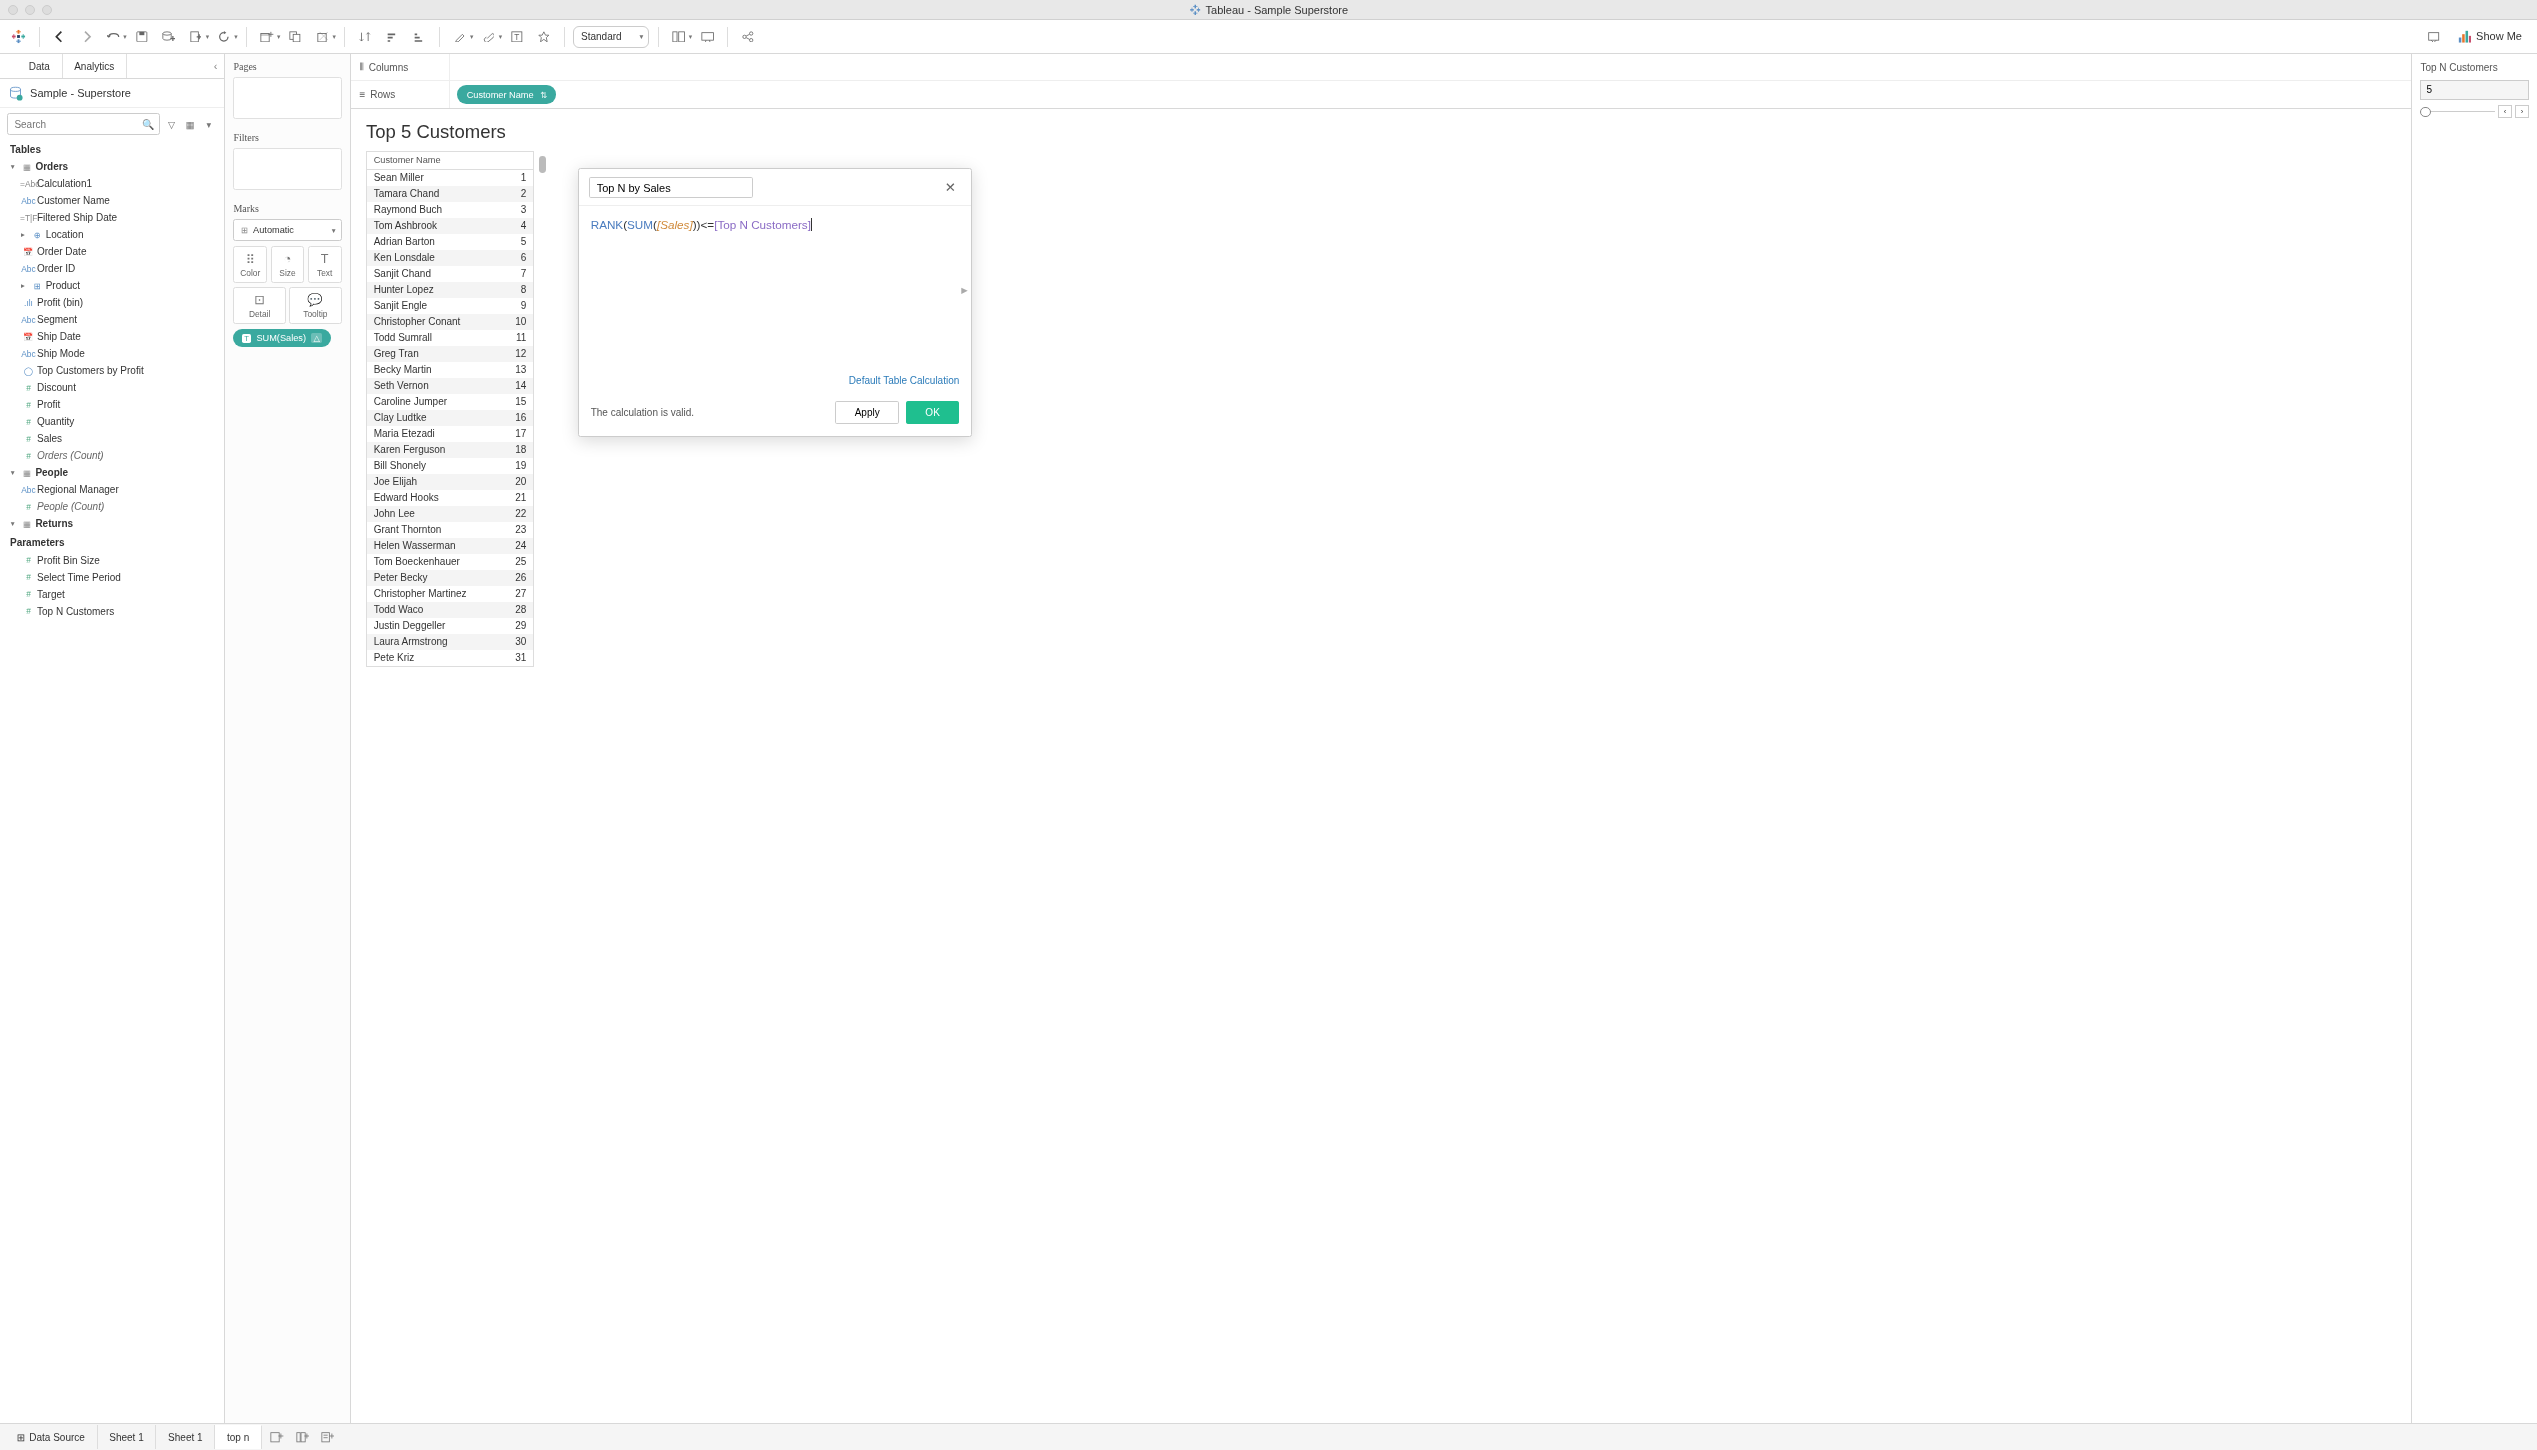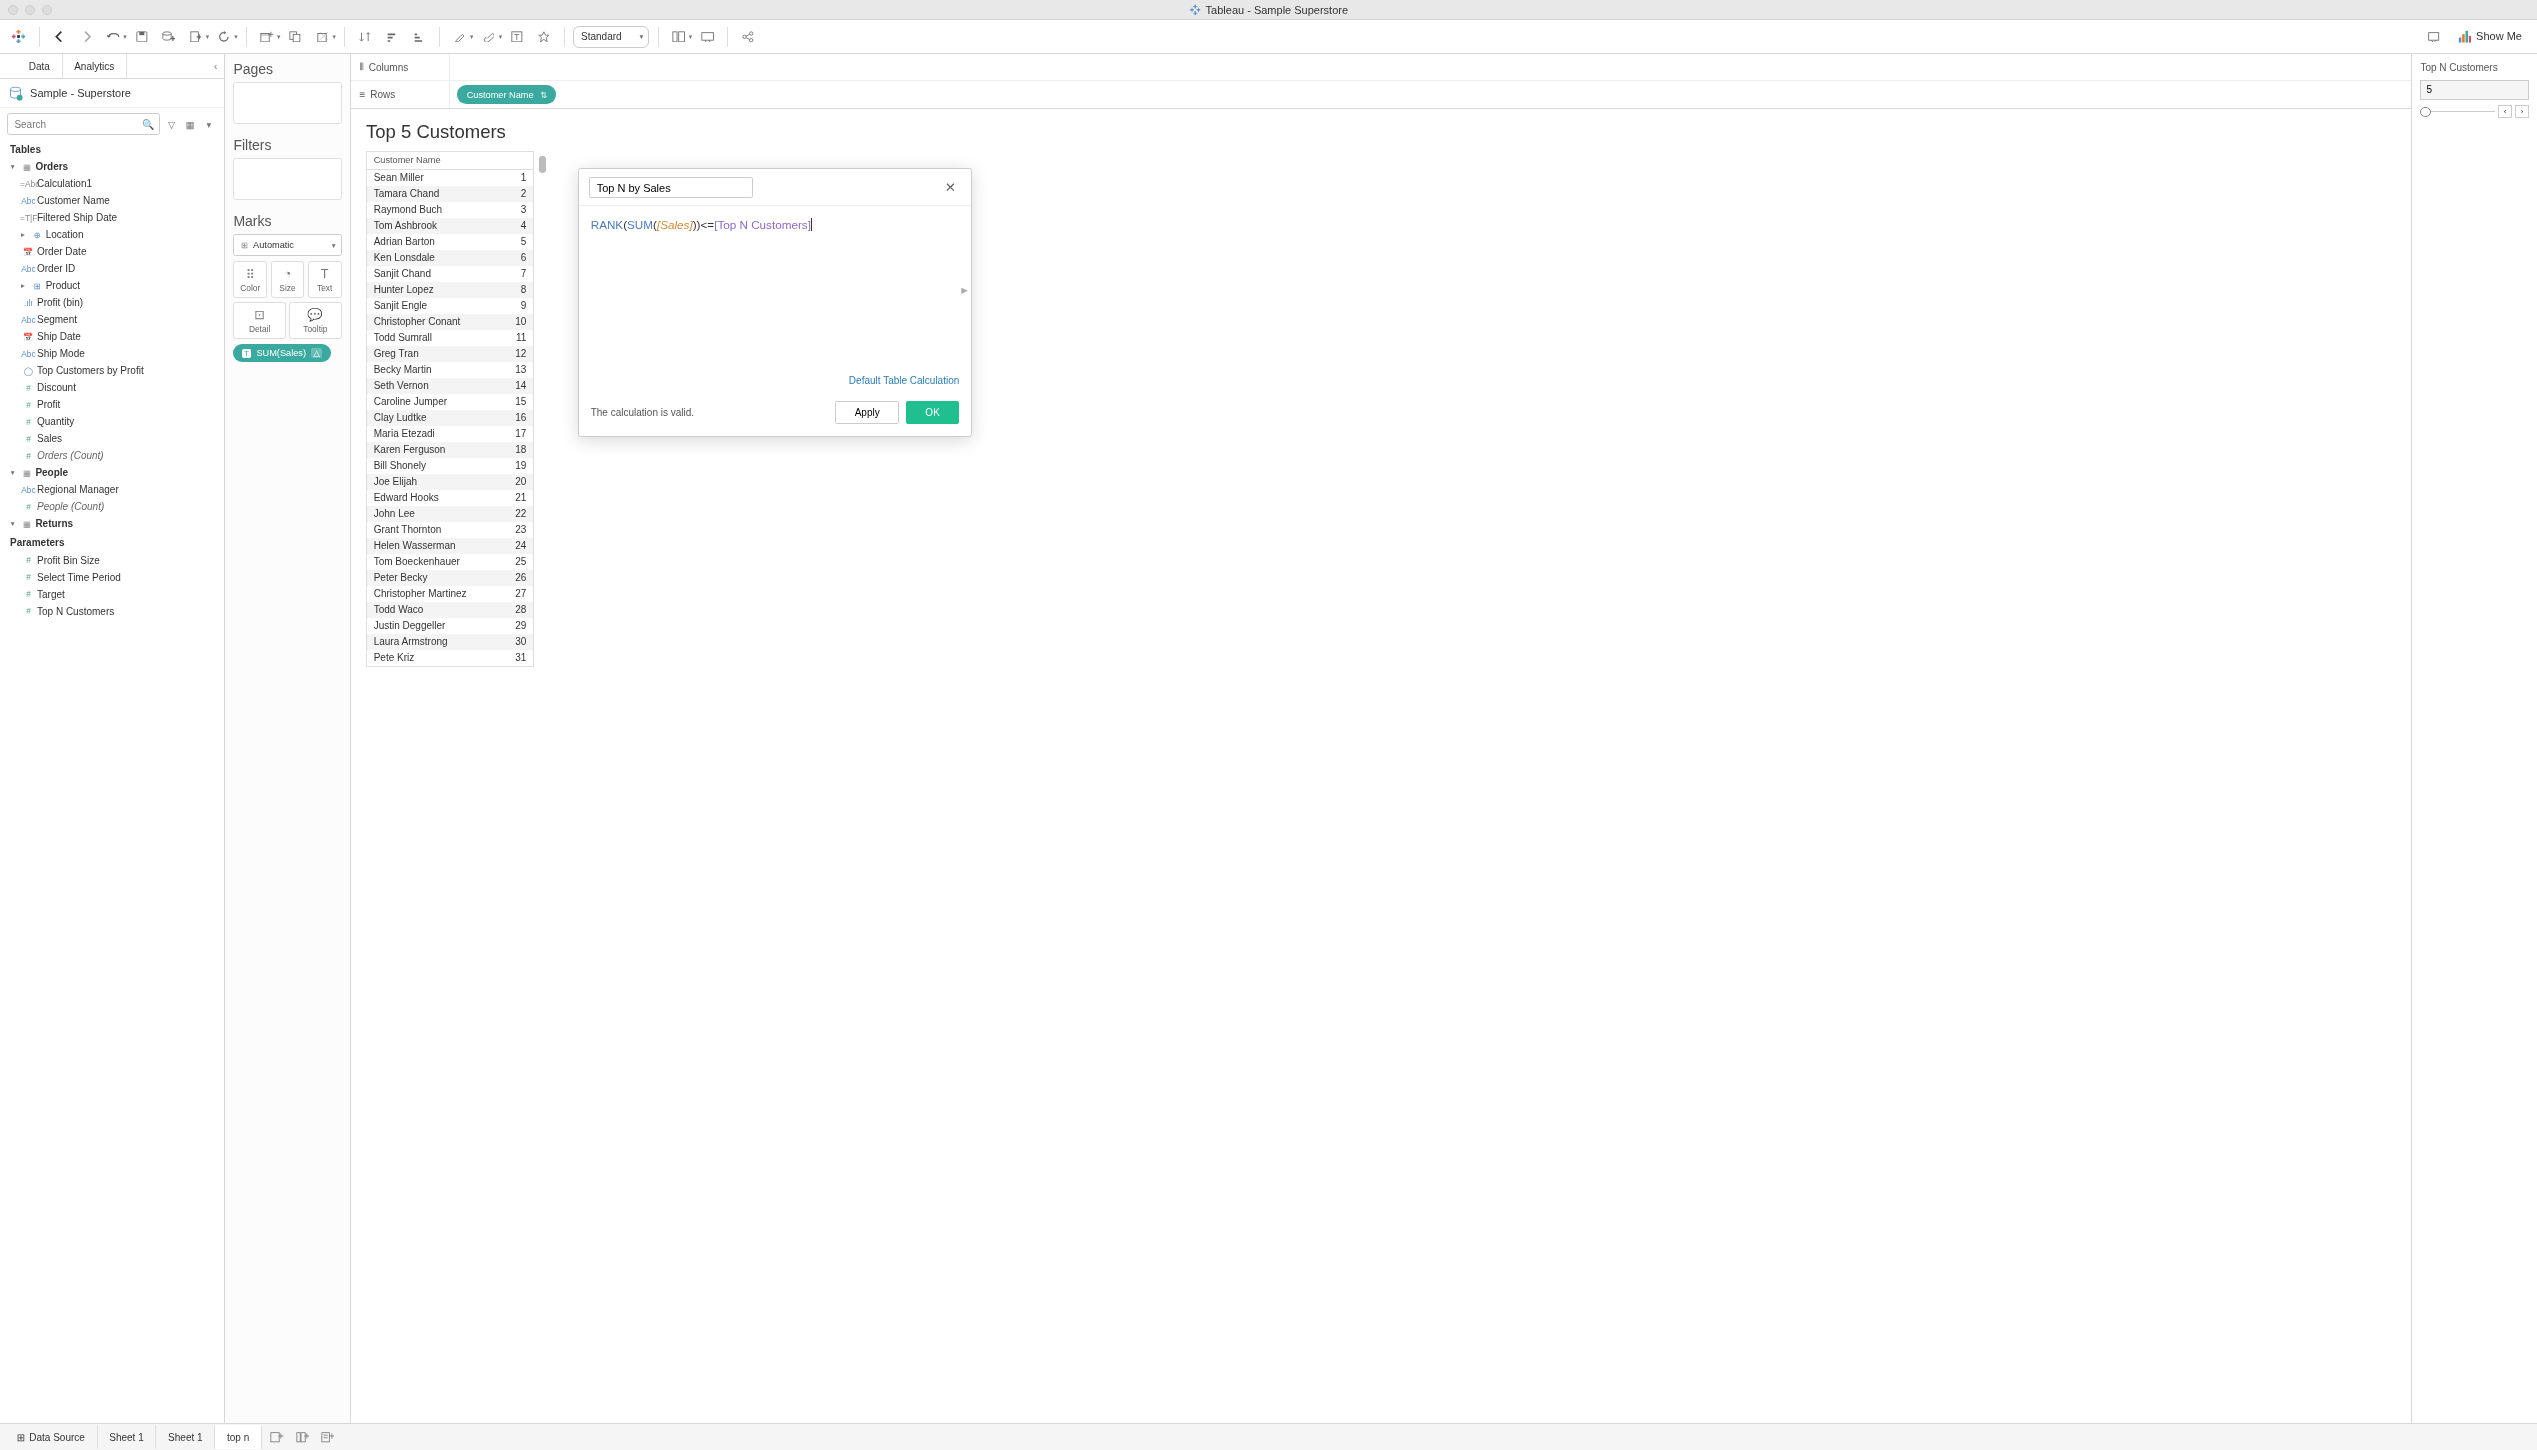--- a/index.html
+++ b/index.html
@@ -53,21 +53,21 @@
 .italic { font-style: italic; color: #666; }
 .icon-dim { color: #5a8fc5; text-align: center; }
 .icon-meas { color: #52a882; }
 .icon-calc { color: #888; }
 
 .params-header { padding: 5px 10px 3.4px; font-weight: 600; font-size: 10px; border-top: 0px solid #eee; }
 
 
 .mid-col { width: 126px; border-right: 0.8px solid #d8d8d8; background: #fcfcfc; display: flex; flex-direction: column; }
 .shelf-section { padding: 6.7px 8.4px; }
-.shelf-title { font-size: 14px; color: #555; margin-bottom: 5px; }
+.shelf-title { font-size: 10px; color: #555; margin-bottom: 5px; font-family: Liberation Serif, serif; }
 .shelf-box { border: 0.8px solid #e0e0e0; border-radius: 2.5px; min-height: 42px; background: #fff; }
 .marks-type { border: 0.8px solid #ccc; border-radius: 2.5px; height: 22px; display: flex; align-items: center; padding: 0 6.7px; font-size: 9.2px; background: #fff; position: relative; margin-bottom: 5px; }
 .marks-type::after { content: "▾"; position: absolute; right: 5px; font-size: 7.6px; color: #777; }
 .marks-grid { display: grid; grid-template-columns: repeat(3, 1fr); gap: 3.4px; }
 .mark-cell { border: 0.8px solid #ddd; border-radius: 2.5px; height: 37px; display: flex; flex-direction: column; align-items: center; justify-content: center; font-size: 8.4px; color: #666; cursor: pointer; background: #fff; }
 .mark-cell .mi { font-size: 12.6px; margin-bottom: 1.7px; color: #777; }
 .marks-grid-2 { display: grid; grid-template-columns: repeat(2, 1fr); gap: 3.4px; margin-top: 3.4px; }
 .pill { display: inline-flex; align-items: center; height: 18.5px; border-radius: 9.2px; padding: 0 8.4px; font-size: 9.2px; color: #fff; gap: 5px; margin-top: 5px; }
 .pill.green { background: #3aa99f; }
 .pill .warn { background: rgba(255,255,255,.25); border-radius: 1.7px; font-size: 8.4px; padding: 0 2.5px; }

